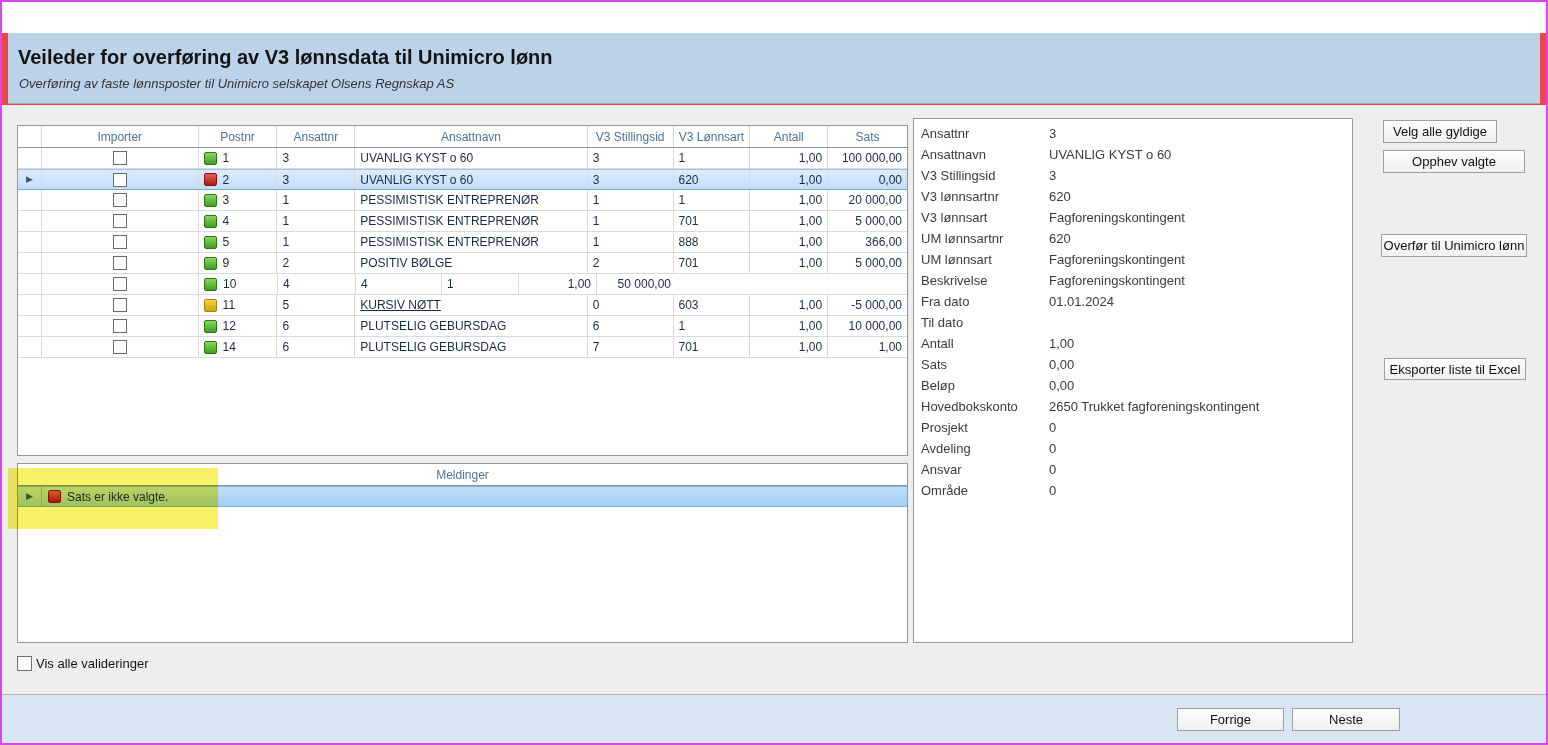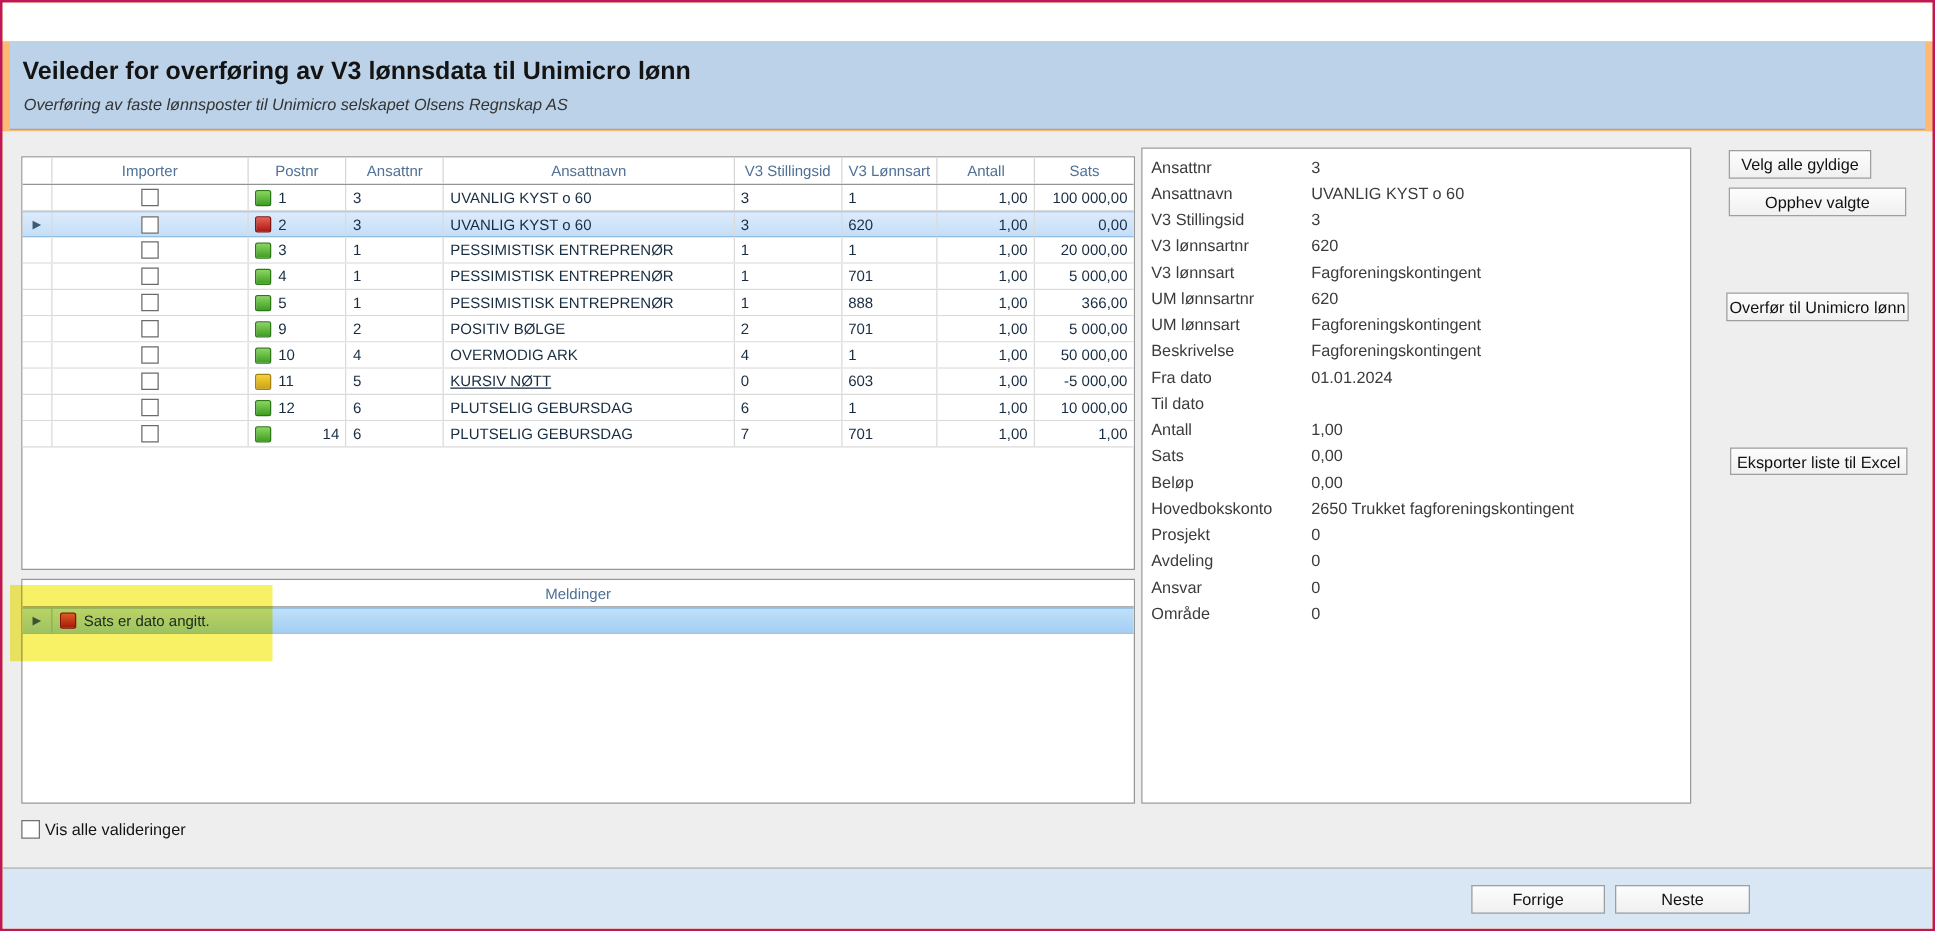--- a/index.html
+++ b/index.html
@@ -1,16 +1,16 @@
 <!DOCTYPE html>
 <html><head>
 <meta charset="utf-8">
 <style>
   html,body{margin:0;padding:0;background:#c8c8c8;}
-  .window{position:relative;width:1544px;height:741px;border:2px solid #be185d;background:#fdba74;
+  .window{position:relative;width:1544px;height:741px;border:2px solid #d946ef;background:#ef4444;
           font-family:"Liberation Sans",sans-serif;overflow:hidden;}
   .titlebar{position:absolute;left:0;top:0;width:100%;height:31px;background:#ffffff;}
   .header-band{position:absolute;left:6px;top:31px;width:1532px;height:71px;background:#bcd2e8;border-bottom:1px solid #a5a5a5;box-sizing:border-box;}
   .header-title{margin:13px 0 0 10px;font-size:20px;font-weight:bold;color:#141414;}
   .header-sub{margin:7px 0 0 11px;font-size:13px;font-style:italic;color:#333;}
   .main{position:absolute;left:0;top:103px;width:100%;height:589px;background:#eeeeee;}
 
   .grid{position:absolute;background:#fff;border:1px solid #979797;box-sizing:border-box;overflow:hidden;}
   #main-grid{left:15px;top:20px;width:891px;height:331px;}
   #msg-grid{left:15px;top:358px;width:891px;height:180px;}
@@ -185,21 +185,20 @@
           <div class="grid-row">
             <div class="g-cell g-center" style="width: 24px;"></div>
             <div class="g-cell g-center" style="width: 157px;">
               <div class="cbx"></div>
             </div>
             <div class="g-cell" style="width: 79px;">
               <span class="sq sq-green"></span>
               <span>10</span>
             </div>
             <div class="g-cell" style="width: 78px;">4</div>
-            <div class="g-cell" style="width: 233px;">OVERMODIG ARK</div>
             <div class="g-cell" style="width: 86px;">4</div>
             <div class="g-cell" style="width: 77px;">1</div>
             <div class="g-cell g-right" style="width: 78px;">1,00</div>
             <div class="g-cell g-right" style="width: 79px; border-right: none;">50 000,00</div>
           </div>
           <div class="grid-row">
             <div class="g-cell g-center" style="width: 24px;"></div>
             <div class="g-cell g-center" style="width: 157px;">
               <div class="cbx"></div>
             </div>
@@ -228,21 +227,21 @@
             <div class="g-cell" style="width: 86px;">6</div>
             <div class="g-cell" style="width: 77px;">1</div>
             <div class="g-cell g-right" style="width: 78px;">1,00</div>
             <div class="g-cell g-right" style="width: 79px; border-right: none;">10 000,00</div>
           </div>
           <div class="grid-row">
             <div class="g-cell g-center" style="width: 24px;"></div>
             <div class="g-cell g-center" style="width: 157px;">
               <div class="cbx"></div>
             </div>
-            <div class="g-cell" style="width: 79px; justify-content: space-between;">
+            <div class="g-cell" style="width: 79px;">
               <span class="sq sq-green"></span>
               <span>14</span>
             </div>
             <div class="g-cell" style="width: 78px;">6</div>
             <div class="g-cell" style="width: 233px;">PLUTSELIG GEBURSDAG</div>
             <div class="g-cell" style="width: 86px;">7</div>
             <div class="g-cell" style="width: 77px;">701</div>
             <div class="g-cell g-right" style="width: 78px;">1,00</div>
             <div class="g-cell g-right" style="width: 79px; border-right: none;">1,00</div>
           </div>
@@ -253,21 +252,21 @@
       <div class="grid-header">
         <div class="gh-cell" style="flex:1;border-right:none;">Meldinger</div>
       </div>
       <div id="msg-grid-body">
           <div class="msg-row">
             <div class="msg-sel">
               <span class="sel-arrow">▶</span>
             </div>
             <div class="msg-text">
               <span class="sq sq-red"></span>
-              <span>Sats er dato angitt.</span>
+              <span>Sats er ikke valgte.</span>
             </div>
           </div>
         </div>
     </div>
 
     <div class="highlight"></div>
 
     <div class="panel">
       <div id="details-body">
           <div class="d-row">

